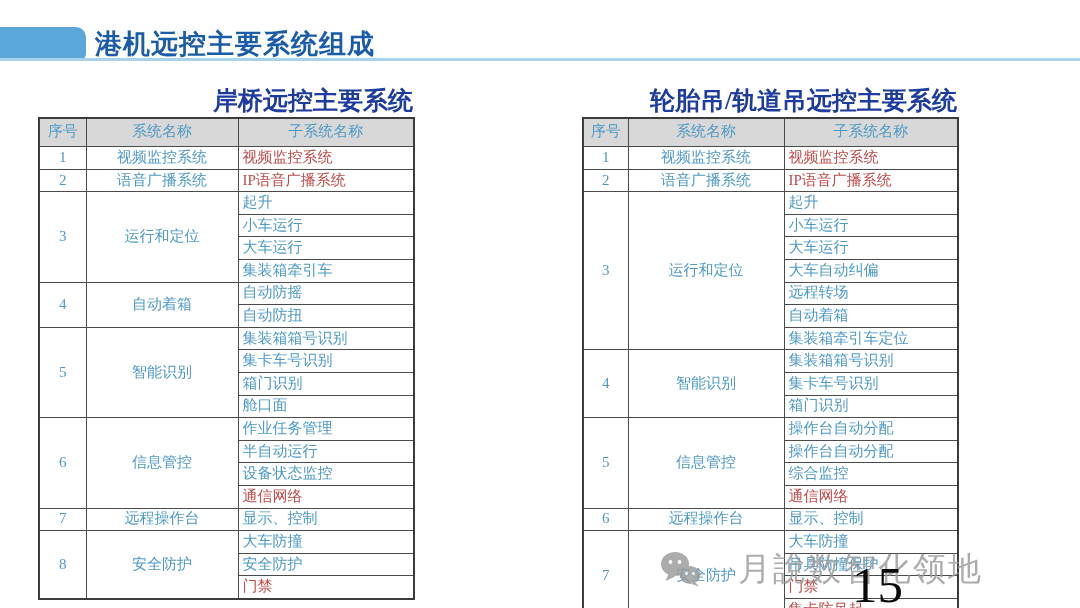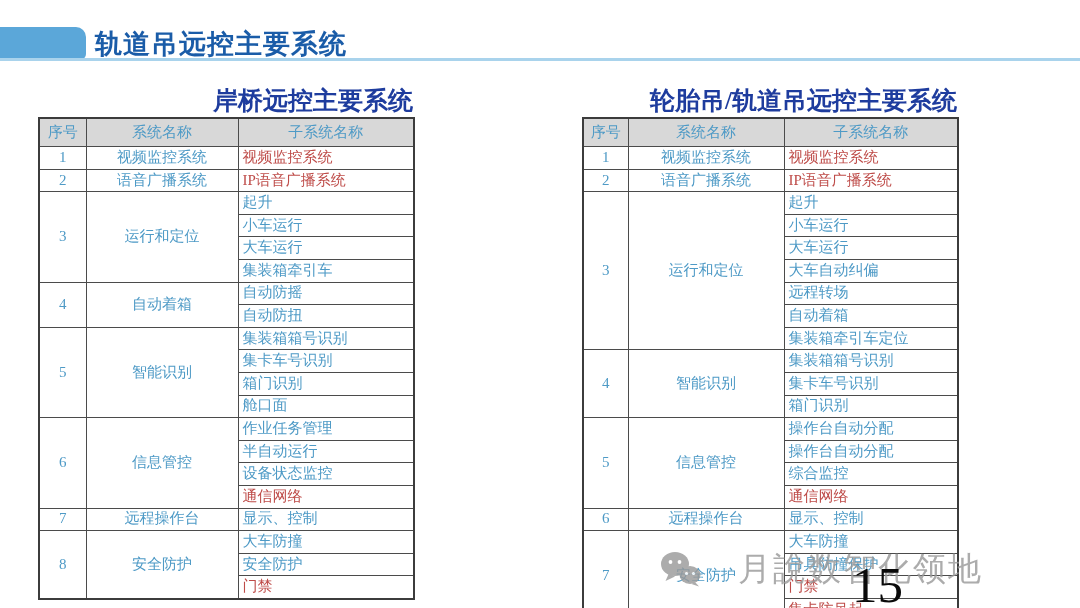--- a/index.html
+++ b/index.html
@@ -46,21 +46,21 @@
     font-size:15px;color:var(--cellblue);
     border:2px solid #3c3c3c;background:#fff;
   }
   #tbl0{left:38px;top:117px;width:375px;}
   #tbl1{left:582px;top:117px;width:375px;}
   table.sys th, table.sys td{
     border:1px solid var(--border);
     padding:0 4px;overflow:hidden;white-space:nowrap;line-height:1.05;
   }
   table.sys th{
-    background:var(--headerbg);font-weight:normal;height:27px;text-align:center;
+    background:var(--headerbg);font-weight:normal;height:27px;text-align:center;font-family:Liberation Mono, monospace;
   }
   table.sys th.al{text-align:center;}
   table.sys td{height:21.6px;}
   td.c-no, td.c-sys{text-align:center;vertical-align:middle;}
   td.c-sub{text-align:left;}
   .hl{color:var(--cellred);}
   .watermark{
     position:absolute;left:660px;top:549px;z-index:5;
     display:flex;align-items:center;
     color:var(--watermark);opacity:.82;
@@ -74,21 +74,21 @@
     font-size:51px;color:var(--pagenum);
     font-family:"Liberation Serif","DejaVu Serif",serif;
     margin-left:8px;
   }
 </style>
 </head>
 <body>
 
 <div class="header-tab"></div>
 <div class="header-rule"></div>
-<div class="page-title">轨道吊远控主要系统</div>
+<div class="page-title">港机远控主要系统组成</div>
 
 <div class="section-title" id="sec0">岸桥远控主要系统</div>
 <div class="section-title" id="sec1">轮胎吊/轨道吊远控主要系统</div>
 
 <table class="sys" id="tbl0">
   <colgroup>
       <col style="width:47px">
       <col style="width:152px">
       <col style="width:176px">
     </colgroup>

